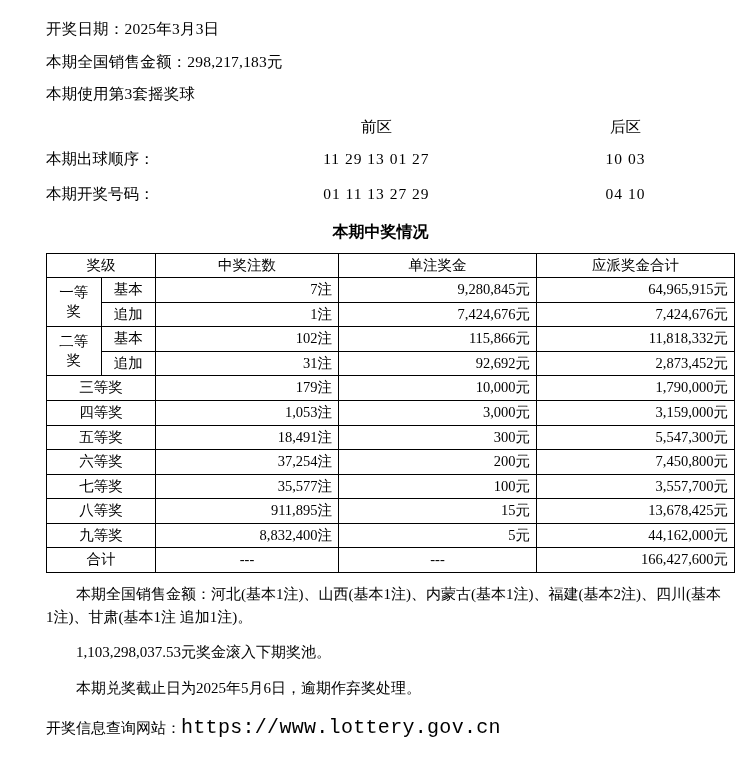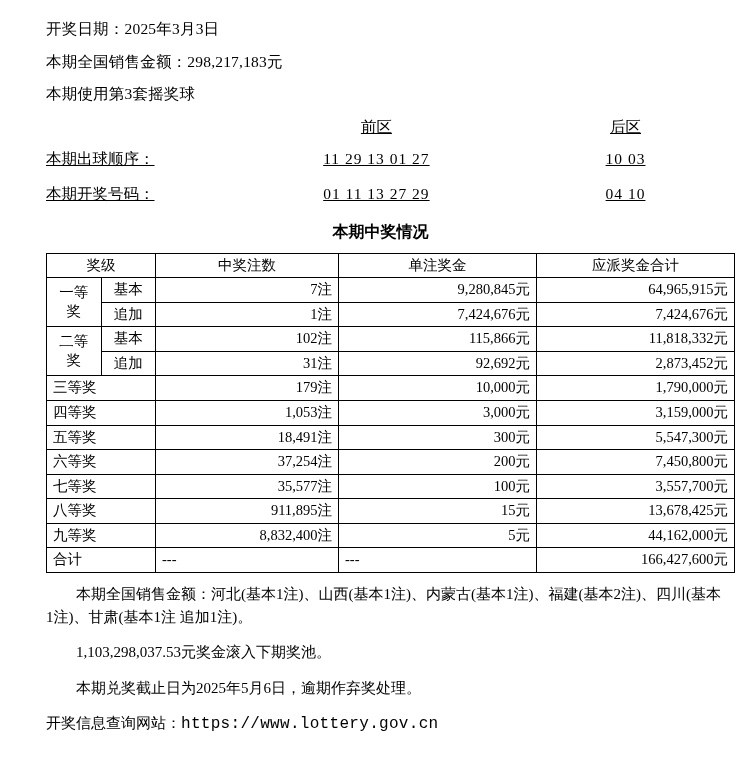--- a/index.html
+++ b/index.html
@@ -30,21 +30,20 @@
   .hdr-line:first-child { margin-top: 10px; font-family: Liberation Serif, serif; }
 
   
   .ball-section {
     margin-top: 4px;
     width: 100%;
   }
   .ball-table {
     width: 100%;
     border-collapse: collapse;
-    text-decoration: underline;
   }
   .ball-table td {
     padding: 0;
     font-size: 15.5px;
     vertical-align: middle;
     line-height: 1.2;
   }
   .col-label { width: 175px; white-space: nowrap; }
   .col-front { width: 340px; text-align: center; }
   .col-back  { width: 190px; text-align: center; }
@@ -76,38 +75,38 @@
   }
   table.prize th {
     text-align: center;
     font-weight: normal;
   }
   .c-level { width: 96px; text-align: center; }
   .c-sub   { width: 66px; text-align: center; }
   .c-count { width: 170px; text-align: right; }
   .c-each  { width: 185px; text-align: right; }
   .c-total { width: 185px; text-align: right; }
-  td.center { text-align: left; }
+  td.center { text-align: center; }
   .merge-level { text-align: center; vertical-align: middle; }
 
   
   .notes {
     margin: 10px 0 0 0;
     width: 675px;
   }
   .note {
     font-size: 15px;
     line-height: 1.55;
     margin: 0 0 12px 0;
     text-indent: 2em;
   }
   .note.no-indent { text-indent: 0; }
   .mono {
     font-family: "Liberation Mono", "DejaVu Sans Mono", monospace;
-    font-size: 16px;
+    font-size: 20px;
     letter-spacing: 0.3px;
   }
 </style>
 </head>
 <body>
 
 <div class="page">
 
   <div class="hdr-line">开奖日期：2025年3月3日</div>
   <div class="hdr-line">本期全国销售金额：298,217,183元</div>

